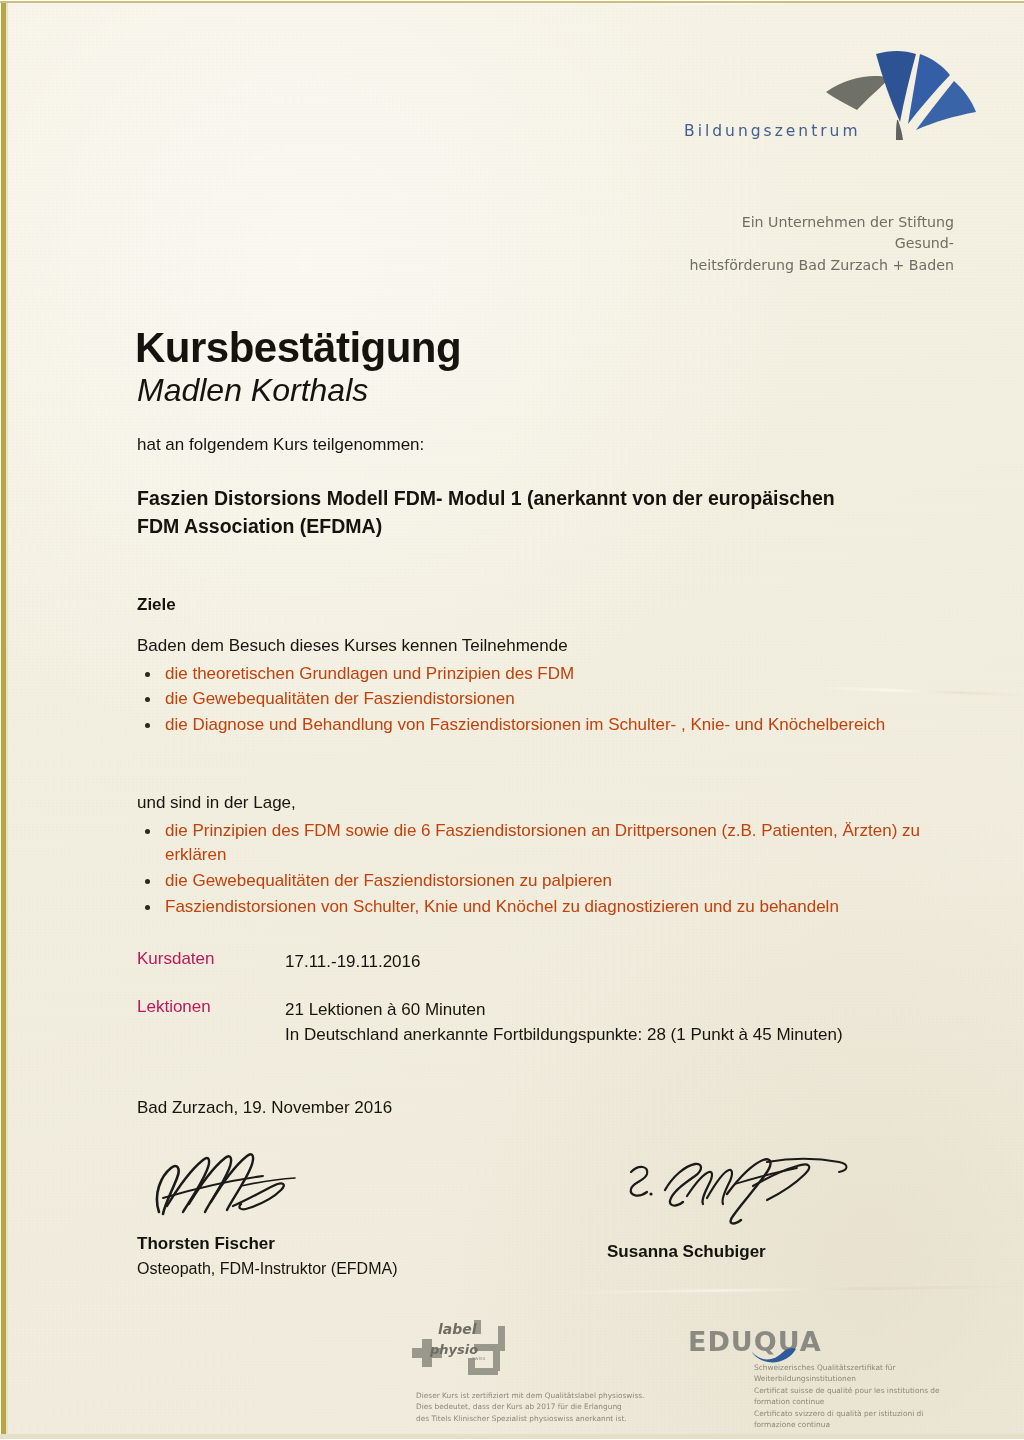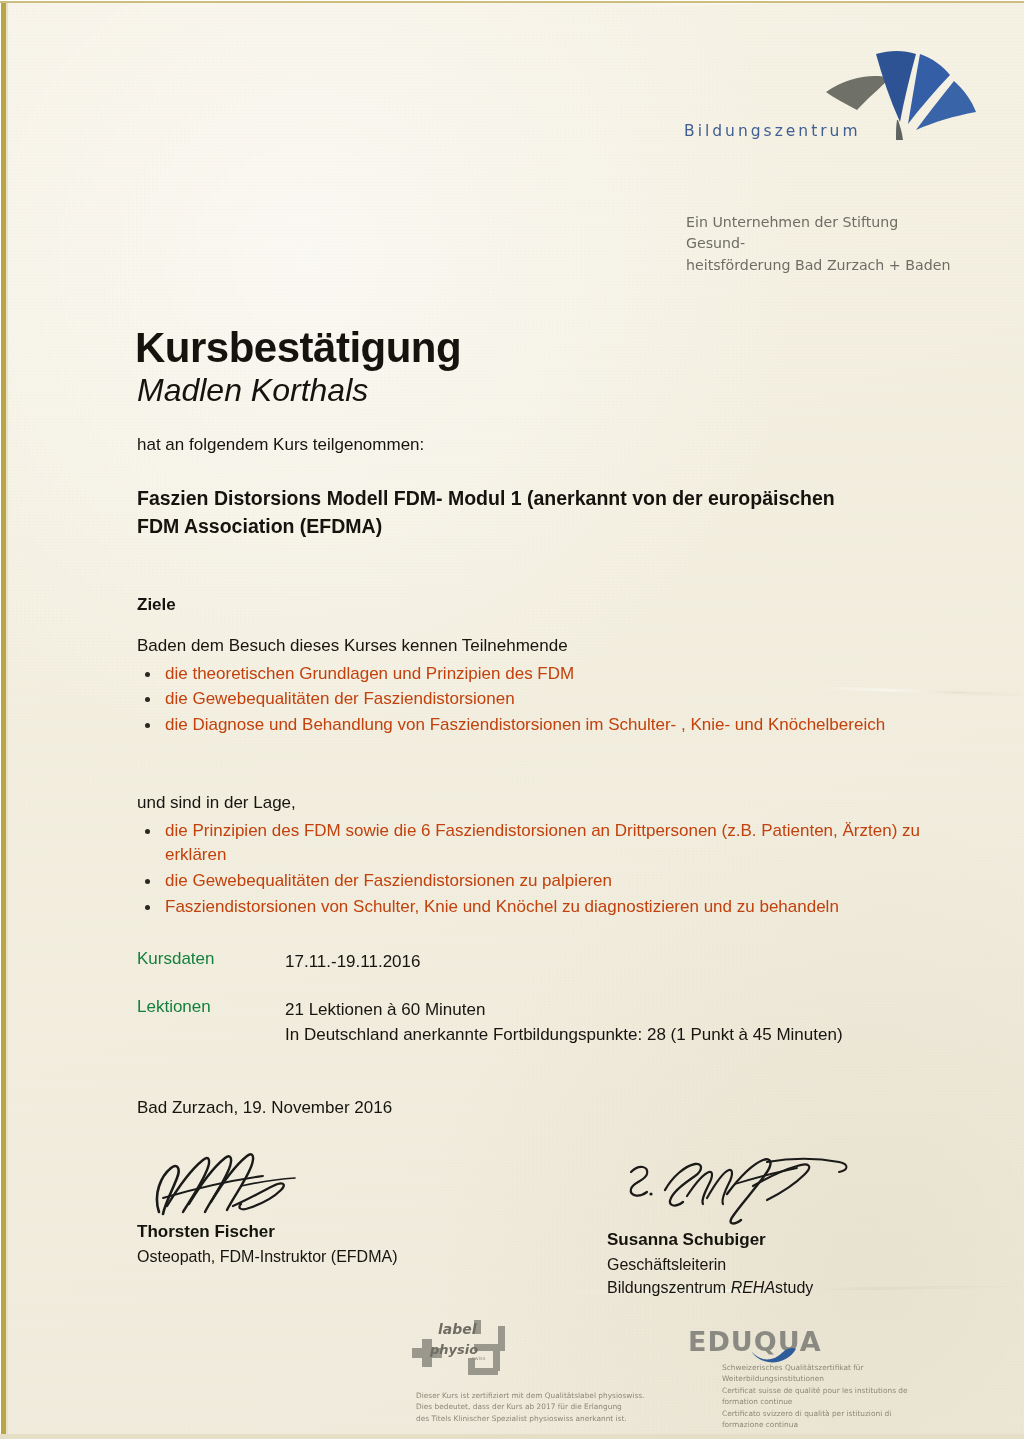--- a/index.html
+++ b/index.html
@@ -112,20 +112,21 @@
   }
   #logo-sub {
     position: absolute;
     left: 10px;
     top: 160px;
     width: 268px;
     font-family: "DejaVu Sans", sans-serif;
     font-size: 14.2px;
     line-height: 1.5;
     color: #6e6e66;
+    text-align: right;
   }
 
   
   #title {
     position: absolute;
     left: 135px;
     top: 296px;
     font-family: "Liberation Sans", sans-serif;
     font-weight: bold;
     font-size: 42px;
@@ -203,62 +204,62 @@
     position: absolute;
     left: 137px;
     top: 949px;
     width: 800px;
   }
   .detail-row { display: flex; margin-bottom: 22px; }
   .detail-label {
     width: 148px;
     flex: 0 0 148px;
     font-size: 17px;
-    color: #15803d;
+    color: #be185d;
   }
   .detail-value { font-size: 17px; line-height: 1.5; color: #16150f; }
 
   
   #place-date {
     position: absolute;
     left: 137px;
     top: 1098px;
     font-size: 17px;
     color: #16150f;
   }
   .sig-block { position: absolute; }
   #sig-left { left: 137px; top: 1142px; width: 400px; }
   #sig-right { left: 607px; top: 1150px; width: 400px; }
   .sig-mark { height: 78px; position: relative; }
   .sig-name {
     font-weight: bold;
     font-size: 17px;
     color: #14130e;
-    margin-top: 2px;
+    margin-top: 14px;
   }
   .sig-role {
     font-size: 16px;
     line-height: 1.42;
     color: #16150f;
     margin-top: 4px;
   }
   .sig-role em { font-style: italic; }
 
   
   #footer { position: absolute; left: 0; top: 1318px; width: 1024px; }
   #badge-physio { position: absolute; left: 410px; top: 0; width: 250px; }
   #badge-eduqua { position: absolute; left: 676px; top: 8px; width: 270px; }
   .badge-caption {
     font-family: "DejaVu Sans", sans-serif;
     font-size: 7.4px;
     line-height: 1.55;
     color: #8b8878;
   }
   #physio-caption { margin-top: 6px; margin-left: 6px; width: 242px; }
-  #eduqua-caption { margin-top: 5px; margin-left: 46px; width: 196px; }
+  #eduqua-caption { margin-top: 5px; margin-left: 78px; width: 196px; }
   #eduqua-word {
     font-family: "DejaVu Sans", sans-serif;
     font-weight: bold;
     font-size: 27px;
     letter-spacing: 1px;
     color: #8f8d85;
     position: relative;
     margin-left: 12px;
   }
   #eduqua-word .edu { color: #8b8a82; }
@@ -365,24 +366,20 @@
             <path d="M80 46 C88 34 96 24 102 22 C106 21 106 26 102 34 C98 42 94 50 96 54" stroke-width="2.2"></path>
             <path d="M100 48 C108 34 116 22 122 20 C126 19 126 25 122 33 C118 41 114 50 116 54" stroke-width="2.2"></path>
             <path d="M120 44 C132 28 146 14 156 10 C164 7 166 13 160 22 C150 37 134 54 126 66 C120 74 126 76 134 70" stroke-width="2.4"></path>
             <path d="M128 34 C148 28 170 22 190 18" stroke-width="1.8"></path>
             <path d="M146 36 C160 28 176 20 190 16 C202 12 206 16 198 24 C188 34 172 44 160 50" stroke-width="2.2"></path>
             <path d="M160 12 C184 8 210 8 232 12 C242 14 242 20 232 22" stroke-width="2"></path>
           </g>
         </svg>
       </div>
       <div class="sig-name">Susanna Schubiger</div>
-      <div class="sig-role">
-        <div>Geschäftsleiterin</div>
-        <div><span>Bildungszentrum </span><em>REHA</em><span>study</span></div>
-      </div>
     </div>
 
     <div id="footer">
 
       <div id="badge-physio">
         <svg width="126" height="62" viewBox="0 0 126 62" aria-hidden="true">
 
           <path d="M2 30 h10 v-9 h10 v9 h10 v10 h-10 v9 h-10 v-9 h-10 z" fill="#9a988c"></path>
 
           <path d="M64 2 h7 v14 h-7 z" fill="#9a988c"></path>

